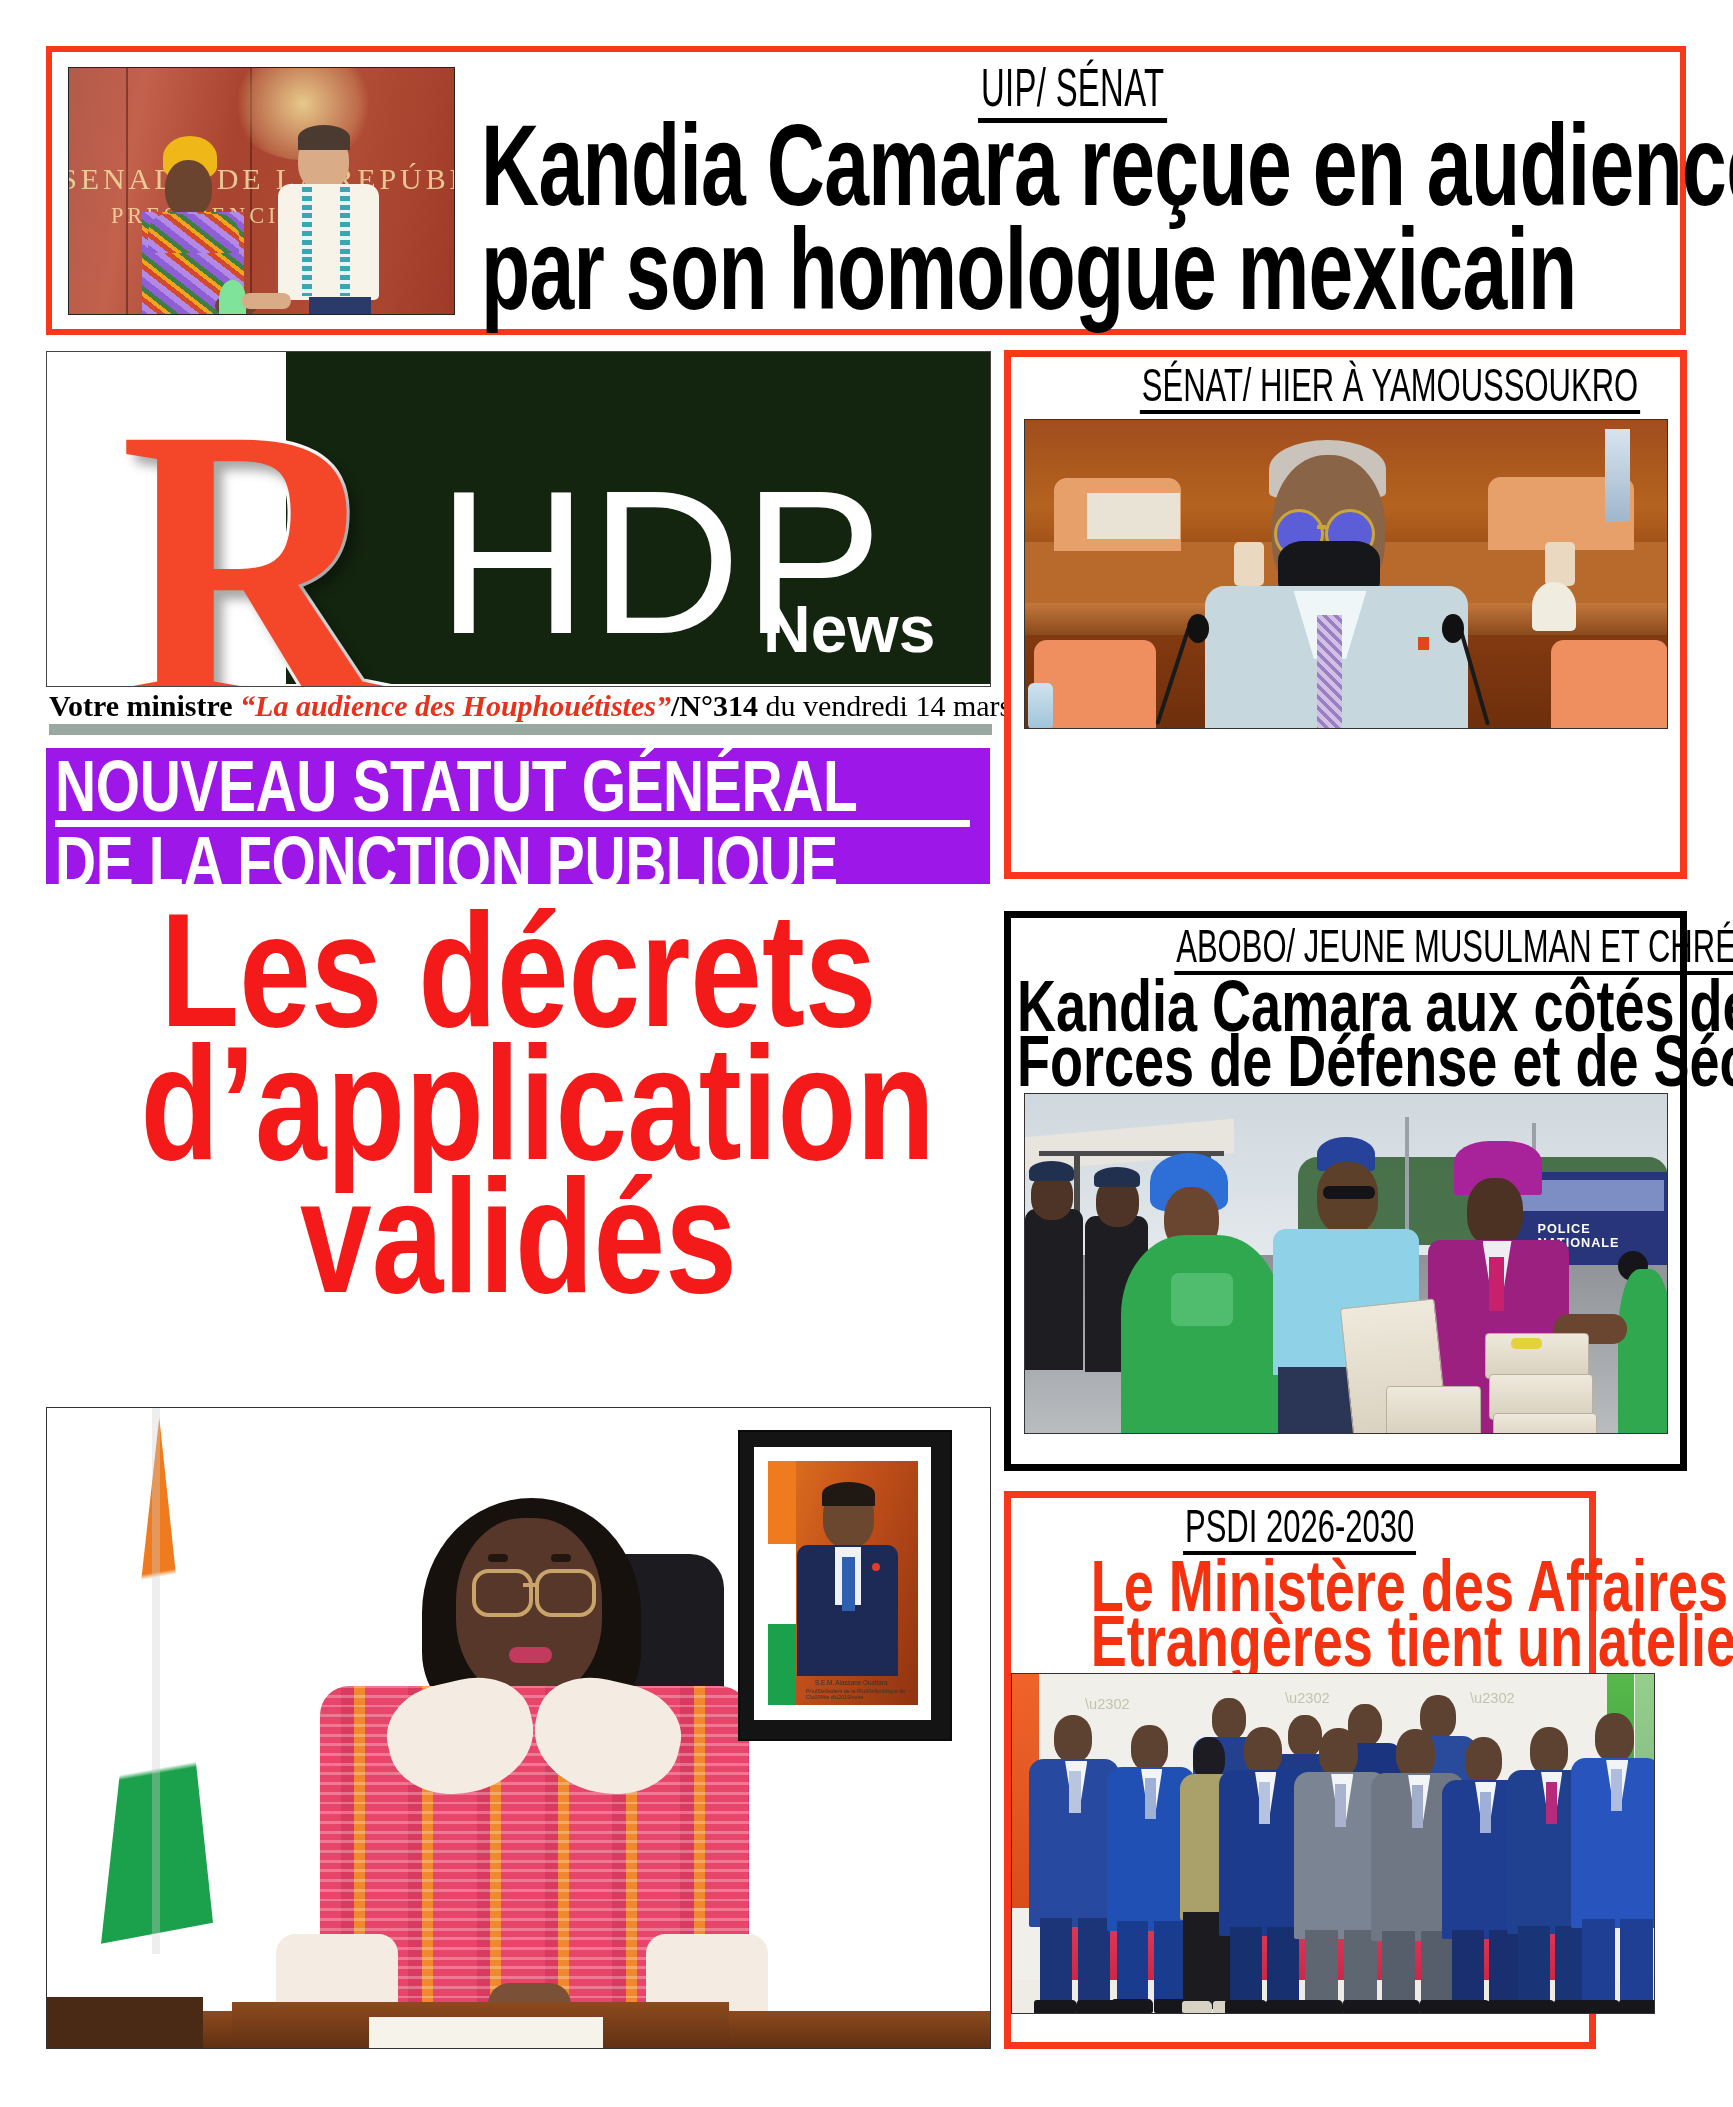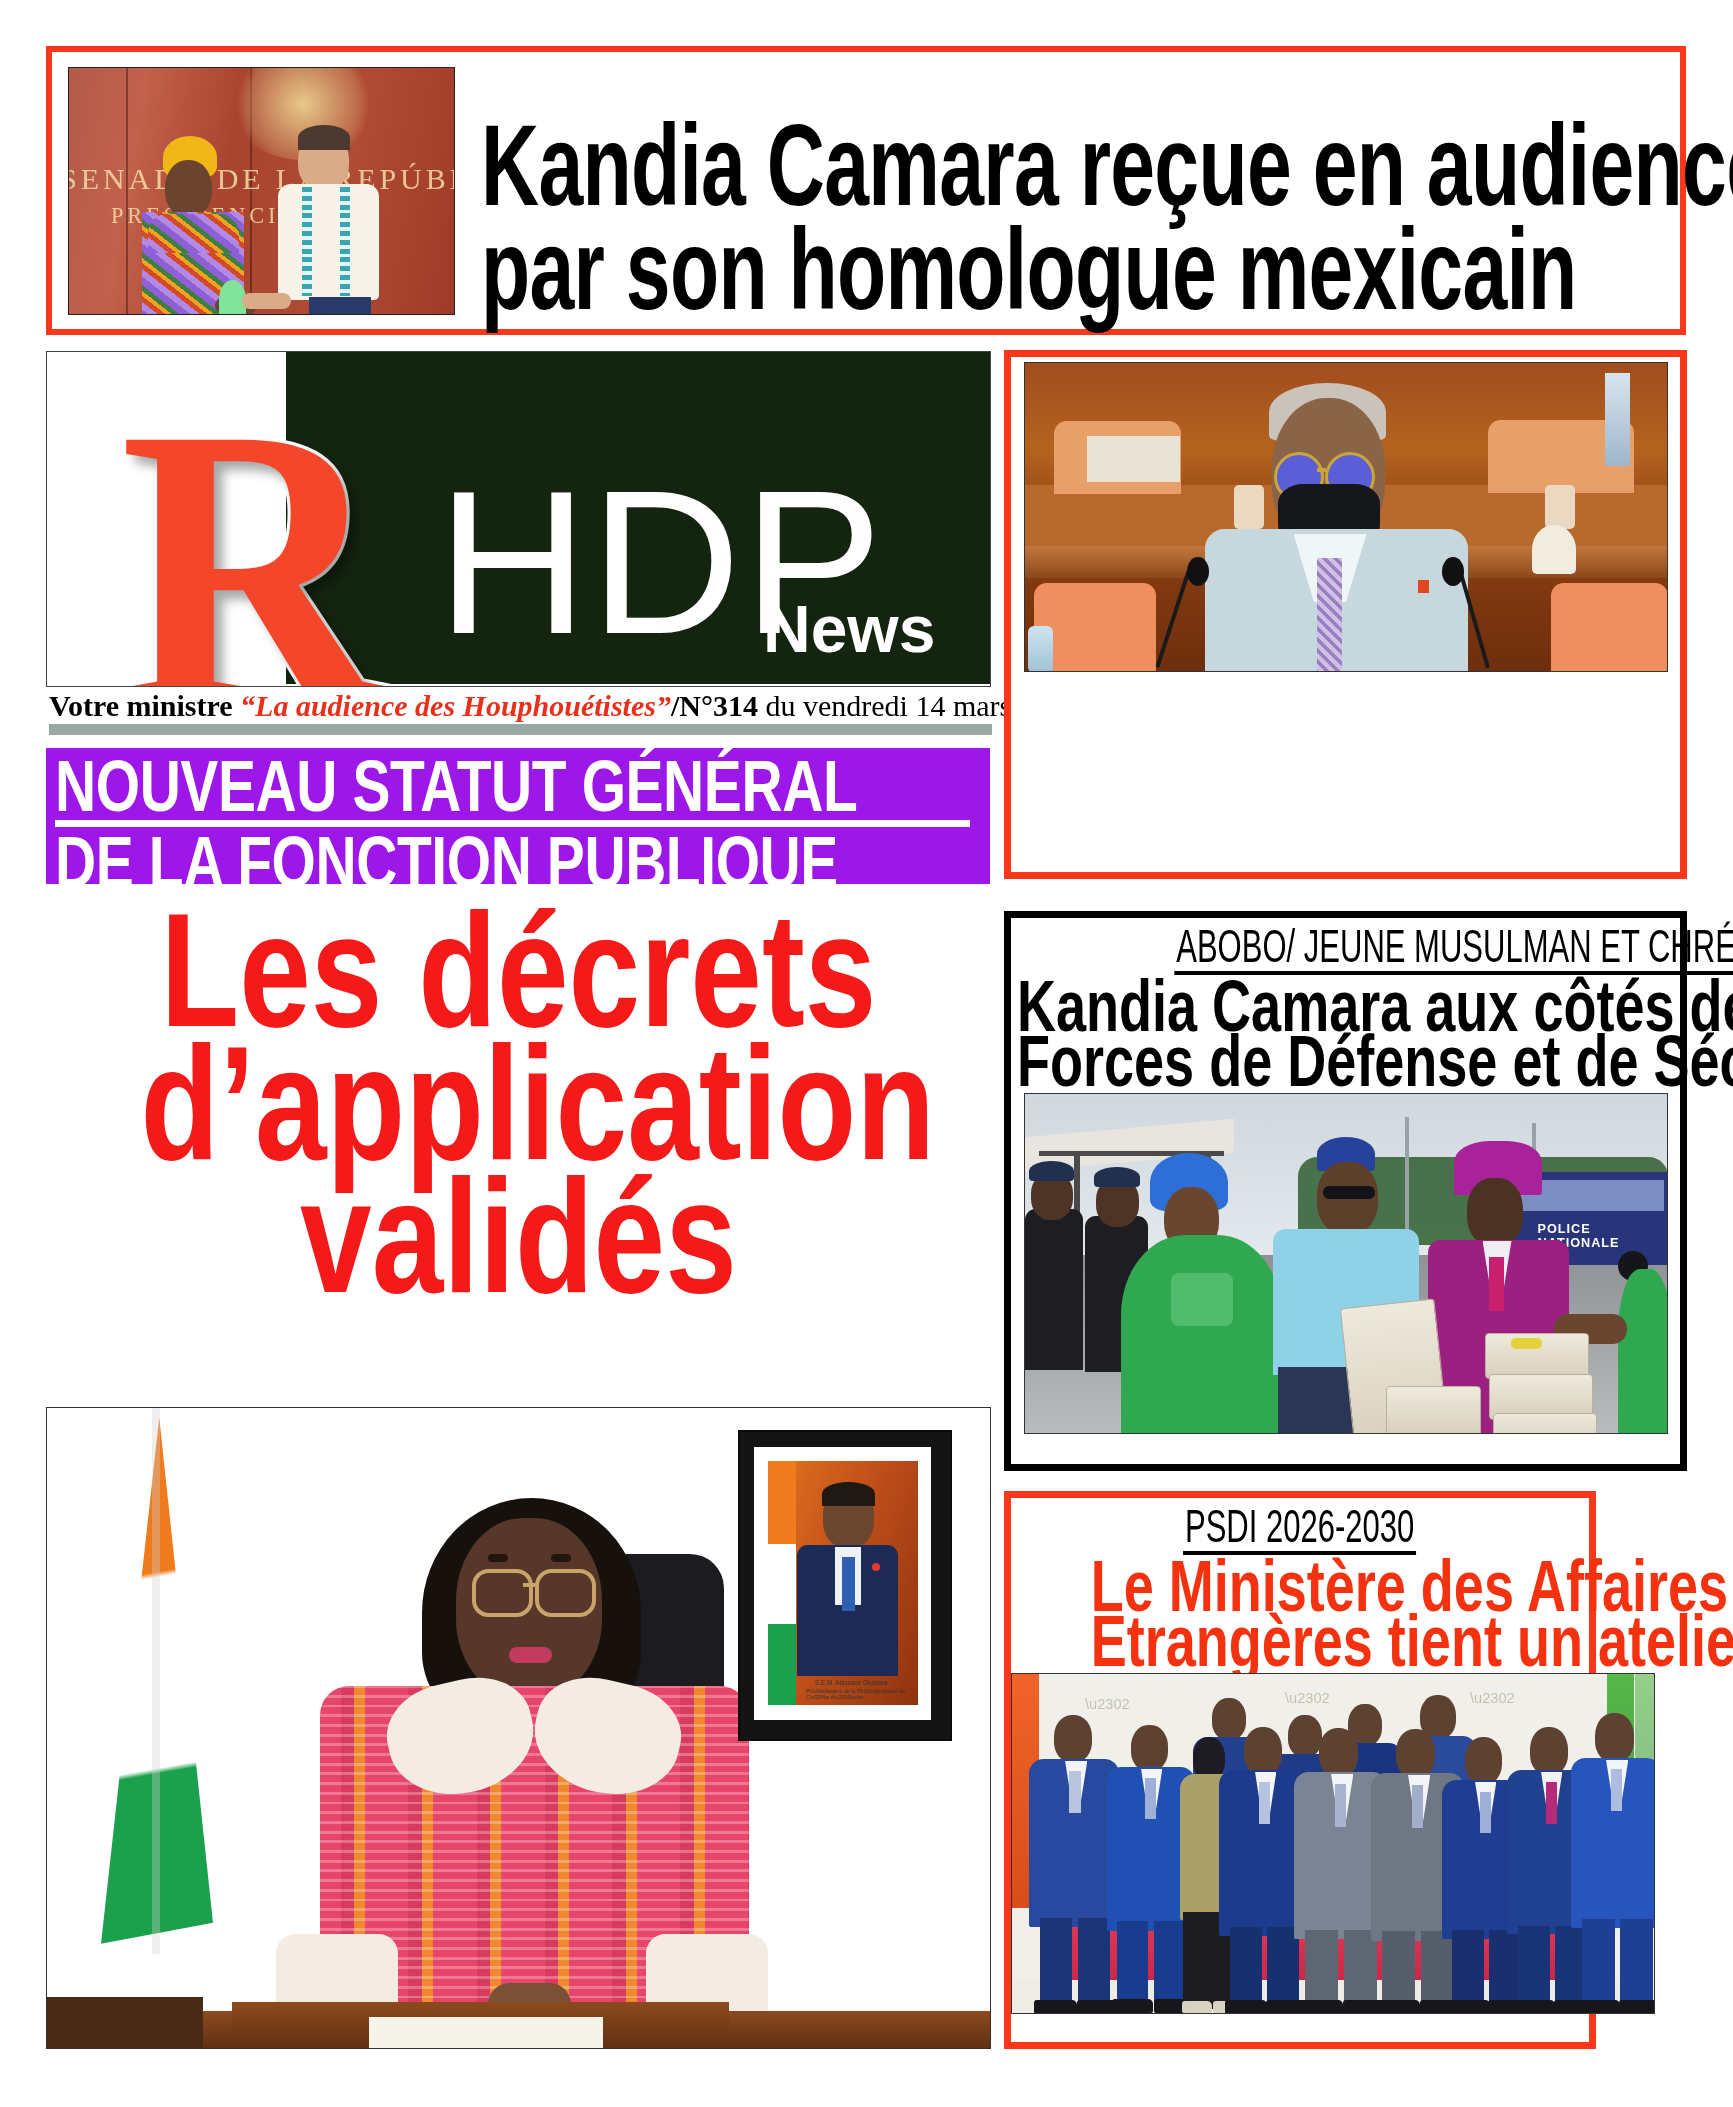--- a/index.html
+++ b/index.html
@@ -185,20 +185,23 @@
 
     <div class="p1-head skinL" style="left:229px;top:63px;width:51px;height:60px"></div>
     <div style="left:229px;top:57px;width:52px;height:25px;background:#4a3a30;border-radius:50% 50% 0 0"></div>
     <div class="p1-shirt" style="left:209px;top:116px;width:101px;height:116px"></div>
     <div class="p1-embroid" style="left:233px;top:119px;width:9.7px;height:109px"></div>
     <div class="p1-embroid" style="left:271px;top:119px;width:9.7px;height:109px"></div>
     <div class="skinL" style="left:173px;top:225px;width:49px;height:16.6px;border-radius:8.8px"></div>
     <div class="p1-trouser" style="left:240px;top:229px;width:62px;height:23.4px"></div>
   </div>
 
+  <div class="abs" id="top-kicker">
+    <span class="kt">UIP/ SÉNAT</span>
+  </div>
 
   <div class="abs" id="top-head">
     <div class="hl">Kandia Camara reçue en audience</div>
     <div class="hl">par son homologue mexicain</div>
   </div>
 </div>
 
 <div class="abs" id="masthead">
   <div id="mast-dark"></div>
   <div id="mast-R">R</div>
@@ -268,20 +271,23 @@
     <div class="p5-psuit" style="left:29px;top:84px;width:101px;height:131px"></div>
     <div class="p5-pshirt" style="left:67px;top:86px;width:26px;height:58px"></div>
     <div class="p5-ptie" style="left:74px;top:96px;width:12.7px;height:54px"></div>
     <div style="left:104px;top:102px;width:7.8px;height:7.8px;background:#e23a2c;border-radius:50%"></div>
     <div class="p5-cap" style="left:47px;top:218px;font-size:6.3px">S.E.M. Alassane Ouattara</div>
     <div class="p5-cap" style="left:38px;top:227px;font-size:5.4px">Pr\u00e9sident de la R\u00e9publique de C\u00f4te d\u2019Ivoire</div>
   </div>
 </div>
 
 <div class="abs rbox" id="r1">
+  <div class="rkicker">
+    <span>SÉNAT/ HIER À YAMOUSSOUKRO</span>
+  </div>
   <div class="photo rphoto" style="width:644px;height:310px">
     <div class="p2-bg"></div>
     <div class="p2-panel" style="left:0;top:122px;width:100%;height:63px"></div>
     <div class="p2-desk" style="left:0;top:183px;width:100%;height:32px"></div>
     <div class="p2-chair" style="left:29px;top:58px;width:127px;height:73px;background:#e8a06a"></div>
     <div class="p2-chair" style="left:463px;top:57px;width:146px;height:73px;background:#e8a06a"></div>
     <div class="p2-chair" style="left:9.7px;top:220px;width:122px;height:93px;background:#ef8f60"></div>
     <div class="p2-chair" style="left:526px;top:220px;width:117px;height:93px;background:#ef8f60"></div>
     <div class="p2-flag" style="left:580px;top:9.7px;width:25px;height:93px"></div>
     <div style="left:62px;top:73px;width:93px;height:46px;background:#e8e3d4"></div>

